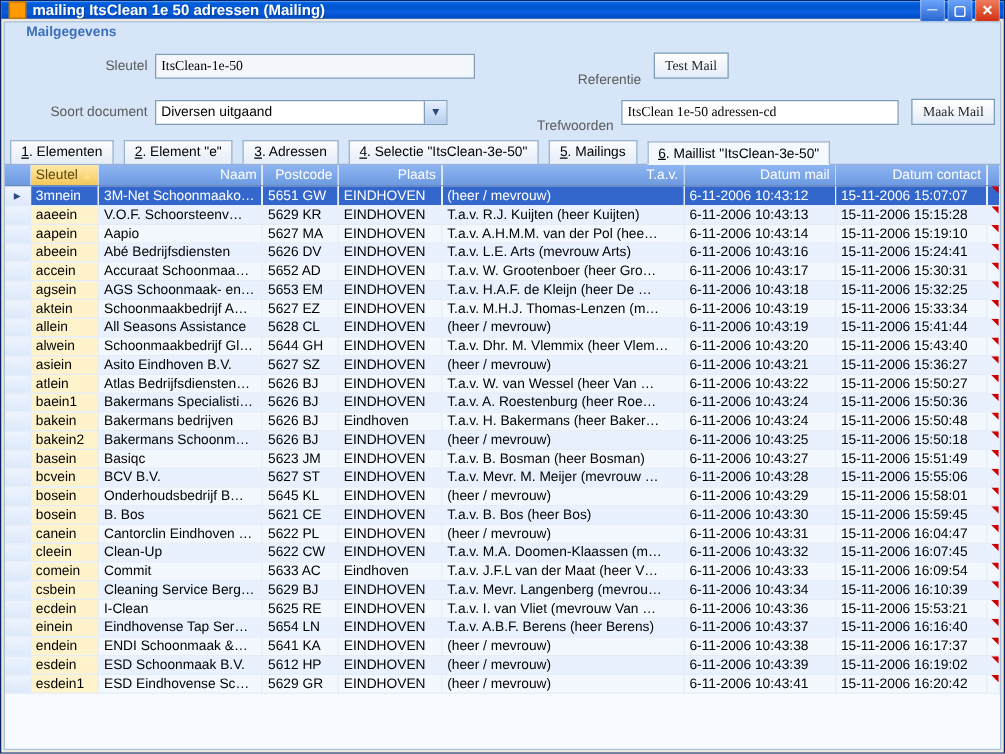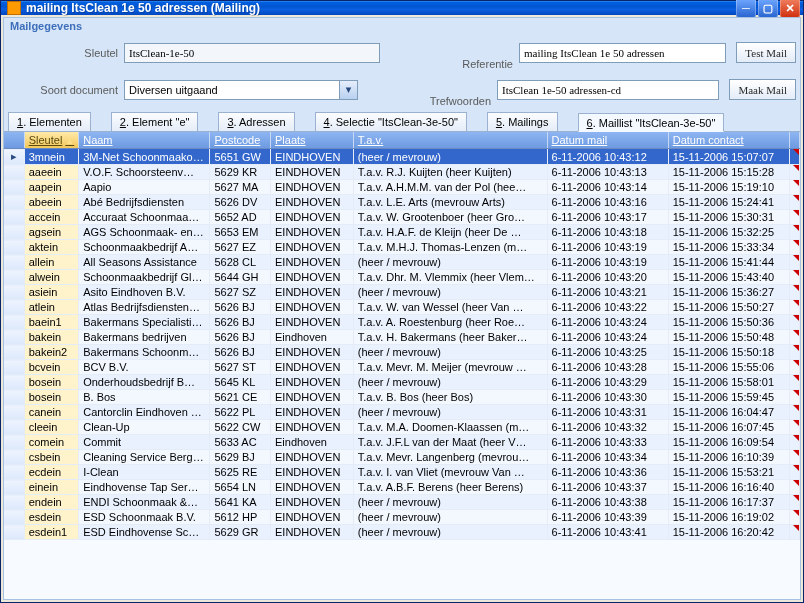--- a/index.html
+++ b/index.html
@@ -26,52 +26,52 @@
   .titlebar .btns { display: flex; gap: 2px; }
   .titlebar .btn {
     width: 20px; height: 20px; border-radius: 3px; border: 1px solid #fff4;
     display: flex; align-items: center; justify-content: center; font-weight: bold; color: #fff;
     background: linear-gradient(to bottom, #6fa7ff, #2a66d0);
     cursor: pointer; font-size: 11px;
   }
   .titlebar .btn.close { background: linear-gradient(to bottom, #f08060, #d03010); }
   .workarea { flex: 1; background: #d6e6f8; border: 1px solid #a9c1e0; margin: 2px; display: flex; flex-direction: column; overflow: hidden; }
   .grouphdr {
-    font-weight: bold; color: #3d6fbb; padding: 2px 6px; font-size: 11px;
+    font-weight: bold; color: #3d6fbb; padding: 2px 6px; font-size: 11px; margin-left: 11px;
   }
   .formrow { display: flex; align-items: center; padding: 1px 4px; gap: 6px; }
   .lbl { width: 110px; text-align: right; color: #5a5a5a; }
   .lbl2 { width: 75px; text-align: right; color: #5a5a5a; margin-top: 23px; }
   .txt { border: 1px solid #7f9db9; background: #fff; height: 20px; padding: 2px 4px; font: 11px Tahoma; }
   .txtro { background: #f3f7fc; }
   .combo { flex: 1; border: 1px solid #7f9db9; background: #fff; height: 20px; display: flex; align-items: center; }
   .combo span { flex: 1; padding: 0 4px; }
   .combo .arrow {
     width: 18px; height: 100%; background: linear-gradient(to bottom,#e6eefc,#b8d0f0); border-left: 1px solid #7f9db9;
     display: flex; align-items: center; justify-content: center; color: #2a4a80;
   }
   .rbutton {
     border: 1px solid #7f9db9; background: linear-gradient(to bottom,#fff,#e3ecf8);
     height: 21px; padding: 0 8px; margin-left: 4px; cursor: pointer; font: 11px Tahoma; color: #2a2a2a;
   }
-  .tabs { display: flex; padding: 4px 4px 0 4px; gap: 20px; border-bottom: 1px solid #9ab1d0; }
+  .tabs { display: flex; padding: 4px 4px 0 4px; gap: 8px; border-bottom: 1px solid #9ab1d0; }
   .tab {
     border: 1px solid #9ab1d0; border-bottom: none; padding: 3px 8px 2px 8px;
     background: linear-gradient(to bottom,#fbfcff,#e5edf8); cursor: pointer; font-size: 11px;
   }
   .tab.active { background: #f4f8ff; font-weight: normal; position: relative; top: 1px; border-bottom: 1px solid #f4f8ff; }
   .accel { text-decoration: underline; }
   .grid { flex: 1; overflow: auto; background: #f7fbff; border-top: none; }
   table { border-collapse: collapse; width: 100%; table-layout: fixed; }
   th {
     position: sticky; top: 0;
     background: linear-gradient(to bottom,#8eb5f2,#6d9ae0);
-    color: #fff; font-weight: normal; text-align: left; padding: 2px 4px;
+    color: #fff; font-weight: normal; text-align: right; padding: 2px 4px;
     border-right: 1px solid #c7d8f2; border-bottom: 1px solid #6b8bc0; font-size: 11px;
-    white-space: nowrap; overflow: hidden; text-decoration: underline;
+    white-space: nowrap; overflow: hidden;
   }
   th.rowind { width: 20px; background: linear-gradient(to bottom,#8eb5f2,#6d9ae0); }
   td {
     padding: 1px 4px; border-right: 1px solid #e4ecf8; border-bottom: 1px solid #e4ecf8;
     white-space: nowrap; overflow: hidden; text-overflow: ellipsis; font-size: 11px;
   }
   td.rowind {
     width: 20px; background: linear-gradient(to bottom,#eef4ff,#dce8fb); text-align: center; color: #2a4a80;
   }
   tbody tr:nth-child(odd) td:not(.rowind):not(.keycell) { background: #f3f8ff; }
@@ -101,21 +101,20 @@
   </div>
 
   <div class="workarea">
     <div class="grouphdr">Mailgegevens</div>
 
     <div class="formrow">
       <div class="lbl">Sleutel</div>
       <input class="txt txtro" style="width: 256px;" readonly="" value="ItsClean-1e-50">
       <div style="width:46px"></div>
       <div class="lbl2">Referentie</div>
-      <input class="txt" style="flex: 1 1 0%;" value="mailing ItsClean 1e 50 adressen">
       <button class="rbutton">Test Mail</button>
     </div>
 
     <div class="formrow">
       <div class="lbl">Soort document</div>
       <div class="combo" style="width:234px;flex:none">
         <span>Diversen uitgaand</span>
         <div class="arrow">▾</div>
       </div>
       <div style="width:46px"></div>
@@ -309,20 +308,31 @@
               <td>Bakermans Schoonma…</td>
               <td>5626 BJ</td>
               <td>EINDHOVEN</td>
               <td>(heer / mevrouw)</td>
               <td>6-11-2006 10:43:25</td>
               <td>15-11-2006 15:50:18</td>
               <td class="marker"></td>
             </tr>
             <tr>
               <td class="rowind"></td>
+              <td class="keycell">basein</td>
+              <td>Basiqc</td>
+              <td>5623 JM</td>
+              <td>EINDHOVEN</td>
+              <td>T.a.v. B. Bosman (heer Bosman)</td>
+              <td>6-11-2006 10:43:27</td>
+              <td>15-11-2006 15:51:49</td>
+              <td class="marker"></td>
+            </tr>
+            <tr>
+              <td class="rowind"></td>
               <td class="keycell">bcvein</td>
               <td>BCV B.V.</td>
               <td>5627 ST</td>
               <td>EINDHOVEN</td>
               <td>T.a.v. Mevr. M. Meijer (mevrouw …</td>
               <td>6-11-2006 10:43:28</td>
               <td>15-11-2006 15:55:06</td>
               <td class="marker"></td>
             </tr>
             <tr>

